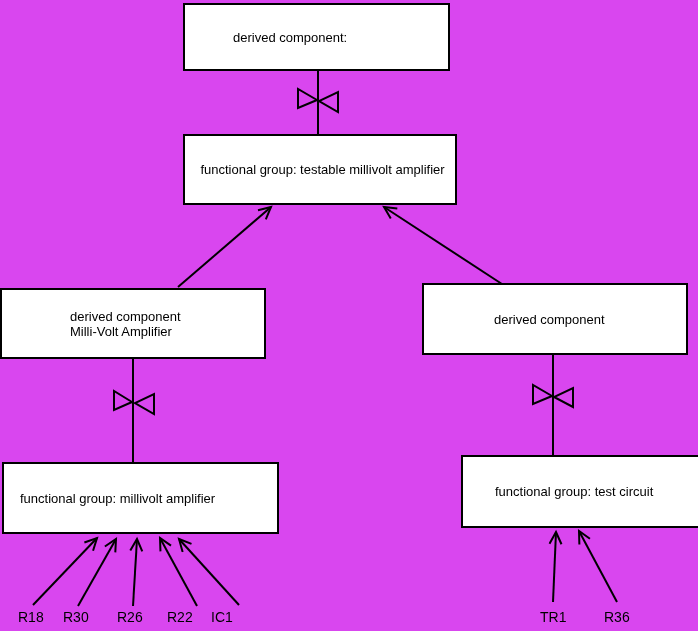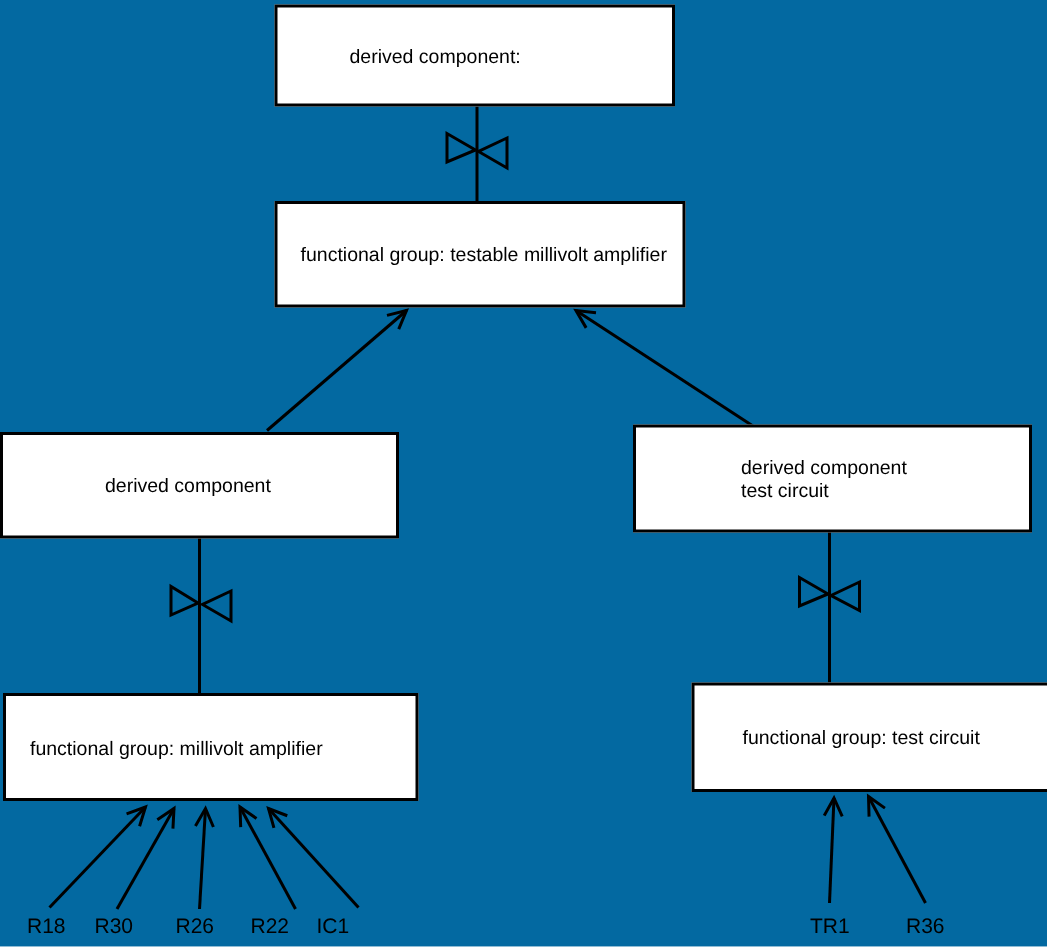--- a/index.html
+++ b/index.html
@@ -4,21 +4,21 @@
 <style>
   html, body {
     margin: 0;
     padding: 0;
     background: #ffffff;
   }
   #canvas {
     position: relative;
     width: 698px;
     height: 631px;
-    background: #0369a1;
+    background: #d946ef;
     font-family: "Liberation Sans", sans-serif;
     color: #000000;
     overflow: hidden;
   }
   #wires {
     position: absolute;
     left: 0; top: 0;
     width: 698px; height: 631px;
   }
   .node {
@@ -88,29 +88,29 @@
   <div class="node" style="left:183px; top:3px; width:267px; height:68px; padding-left:48px;">
     <div class="ln">derived component:</div>
   </div>
 
   <div class="node" style="left:183px; top:134px; width:274px; height:71px; padding-left:5px;text-align:center;">
     <div class="ln">functional group: testable millivolt amplifier</div>
   </div>
 
   <div class="node" style="left:0px; top:288px; width:266px; height:71px; padding-left:68px;">
     <div class="ln">derived component</div>
+    <div class="ln">Milli-Volt Amplifier</div>
   </div>
 
   <div class="node" style="left:2px; top:462px; width:277px; height:72px; padding-left:16px;">
     <div class="ln">functional group: millivolt amplifier</div>
   </div>
 
   <div class="node" style="left:422px; top:283px; width:266px; height:72px; padding-left:70px;">
     <div class="ln">derived component</div>
-    <div class="ln">test circuit</div>
   </div>
 
   <div class="node" style="left:421px; top:455px; width:258px; height:73px; padding-left:32px;margin-left:40px;">
     <div class="ln">functional group: test circuit</div>
   </div>
 
   <span class="leaf-label" style="left:18px;  top:610px;">R18</span>
   <span class="leaf-label" style="left:63px;  top:610px;">R30</span>
   <span class="leaf-label" style="left:117px; top:610px;">R26</span>
   <span class="leaf-label" style="left:167px; top:610px;">R22</span>

